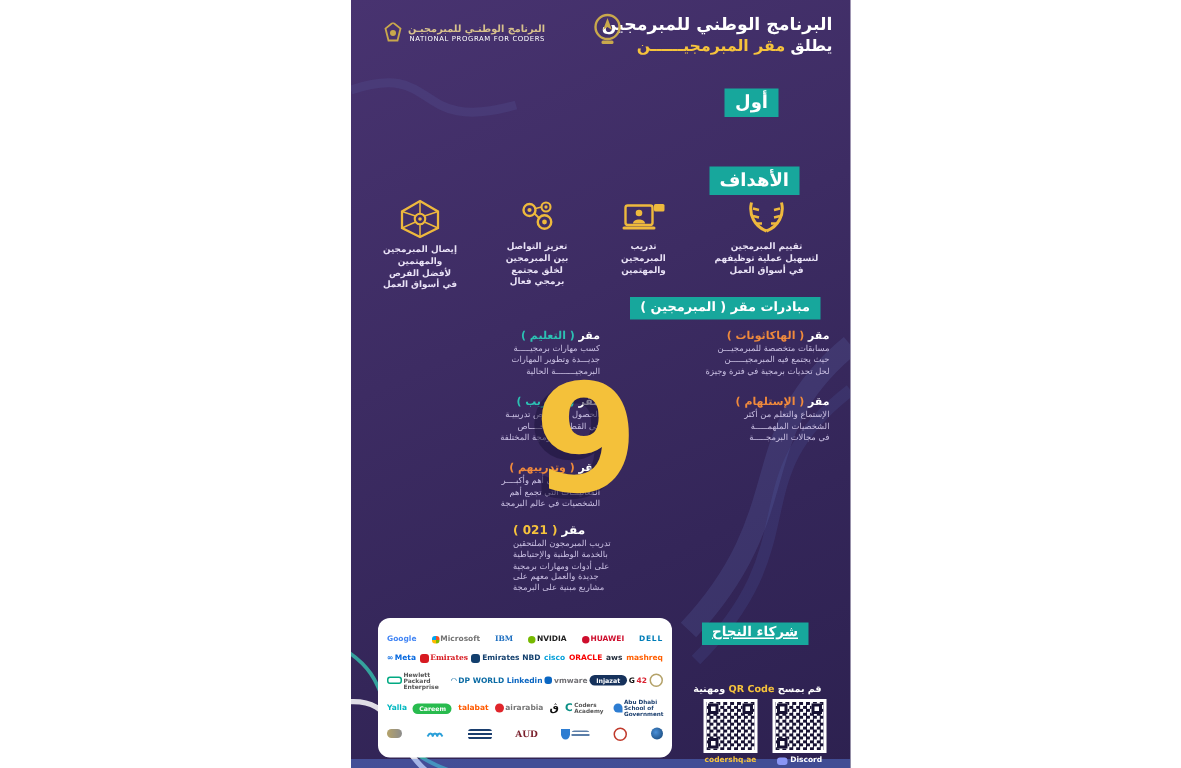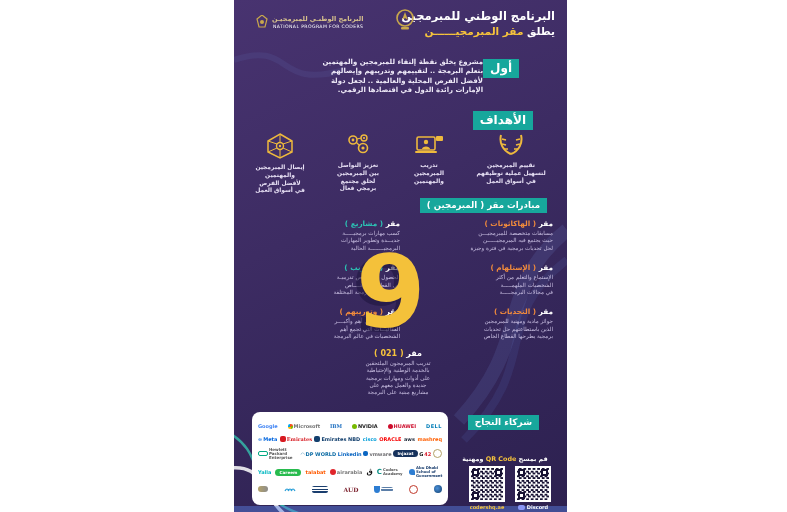--- a/index.html
+++ b/index.html
@@ -26,21 +26,21 @@
   .obj{display:flex;flex-direction:column;align-items:center;}
   .obj .txt{font-size:5.9px;line-height:7.8px;color:#e9e2f6;font-weight:bold;
             text-align:center;margin-top:5px;white-space:pre-line;}
   
   .init .ttl{font-size:7.3px;font-weight:bold;color:#ffffff;margin-bottom:2px;}
   .init .txt{font-size:5.6px;line-height:7.4px;color:#c9bfe2;white-space:pre-line;}
   .c-orange{color:#f08a3c;text-align:center;} .c-teal{color:#2cc1b3;} .c-red{color:#ee6a4a;}
   .col .init{margin-bottom:11px;}
   .bignine{font-size:100px;font-weight:800;color:#f4c13a;line-height:1;
            text-shadow:-5px 4px 0 rgba(30,20,60,.55);}
-  .center021{text-align:center;}
+  .center021{text-align:left;}
   .center021 .ttl{font-size:8px;font-weight:bold;color:#fff;margin-bottom:2px;}
   .center021 .txt{font-size:5.6px;line-height:7.3px;color:#c9bfe2;white-space:pre-line;}
   
   .logobox{background:#ffffff;border-radius:8px;padding:5px 6px;display:flex;
            flex-direction:column;justify-content:space-evenly;box-sizing:border-box;}
   .lrow{display:flex;direction:ltr;justify-content:space-between;align-items:center;}
   .lg{font-size:5px;font-weight:bold;white-space:nowrap;display:flex;align-items:center;gap:1px;}
   .lg-google{color:#4285F4;} .lg-ms{color:#737373;} .lg-ibm{color:#1f70c1;font-family:"DejaVu Serif",serif;}
   .lg-nv{color:#222;} .lg-hw{color:#ce0e2d;} .lg-dell{color:#007db8;letter-spacing:.5px;}
   .lg-meta{color:#0467df;} .lg-em{color:#d71a21;font-family:"DejaVu Serif",serif;}
@@ -101,24 +101,20 @@
         <div class="org-ar">البرنامج الوطنـي للمبرمجيـن</div>
         <div class="org-en">NATIONAL PROGRAM FOR CODERS</div>
       </div>
       <svg width="12" height="14" viewBox="0 0 12 14">
         <path d="M6,0 L11,4 L9,12 L3,12 L1,4 Z" fill="none" stroke="#c9a84c" stroke-width="1.2"></path>
         <circle cx="6" cy="7" r="2" fill="#c9a84c"></circle>
       </svg>
     </div>
 
     <div class="abs badge" style="right:48px;top:59px;font-size:12px;">أول</div>
-    <div class="abs intro-txt" style="right:84px;top:58px;">مشروع يخلق نقطة إلتقاء للمبرمجين والمهتمين
-بتعلم البرمجة ..  لتقييمهم وتدريبهم وإيصالهم
-لأفضل الفرص المحلية والعالمية .. لجعل دولة
-الإمارات رائدة الدول في اقتصادها الرقمي.</div>
 
     <div class="abs badge" style="right:34px;top:111px;font-size:12px;">الأهداف</div>
 
     <div class="abs obj-row" style="right:10px;top:133px;left:10px;">
       <div class="obj" style="width:92px;">
         <svg width="28" height="24" viewBox="0 0 28 24">
           <path d="M4,2 C2,10 6,18 14,21 M24,2 C26,10 22,18 14,21" stroke="#eeb93d" stroke-width="2" fill="none"></path>
           <path d="M5,6 l4,1 M5,11 l4,1 M7,16 l4,0 M23,6 l-4,1 M23,11 l-4,1 M21,16 l-4,0" stroke="#eeb93d" stroke-width="1.6"></path>
         </svg>
         <div class="txt">تقييم المبرمجين
@@ -174,31 +170,25 @@
         <div class="txt">مسابقات متخصصة للمبرمجيـــن
 حيث يجتمع فيه المبرمجيــــــن
 لحل تحديات برمجية في فترة وجيزة</div>
       </div>
       <div class="init">
         <div class="ttl"><span>مقر</span> <span class="c-orange">( الإستلهام )</span></div>
         <div class="txt">الإستماع والتعلم من أكثر
 الشخصيات الملهمـــــة
 في مجالات البرمجـــــة</div>
       </div>
-      <div class="init">
-        <div class="ttl"><span>مقر</span> <span class="c-orange">( التحديات )</span></div>
-        <div class="txt">جوائز مادية ومهنية للمبرمجين
-الذين باستطاعتهم حل تحديات
-برمجية يطرحها القطاع الخاص</div>
-      </div>
     </div>
 
     <div class="abs col" style="left:36px;top:219px;width:130px;">
       <div class="init">
-        <div class="ttl"><span>مقر</span> <span class="c-teal">( مشاريع )</span></div>
+        <div class="ttl"><span>مقر</span> <span class="c-teal">( التعليم )</span></div>
         <div class="txt">كسب مهارات برمجيـــــة
 جديـــدة وتطوير المهارات
 البرمجيــــــــة الحالية</div>
       </div>
       <div class="init">
         <div class="ttl"><span>مقر</span> <span class="c-teal">( التدريب )</span></div>
         <div class="txt">الحصول على فرص تدريبيـة
 في القطــــاع الخــــاص
 في مجالات البرمجة المختلفة</div>
       </div>
@@ -214,21 +204,21 @@
 
     <div class="abs center021" style="left:108px;top:349px;width:112px;">
       <div class="ttl"><span>مقر</span> <span class="ylw">( 021 )</span></div>
       <div class="txt">تدريب المبرمجون الملتحقين
 بالخدمة الوطنية والإحتياطية
 على أدوات ومهارات برمجية
 جديدة والعمل معهم على
 مشاريع مبنية على البرمجة</div>
     </div>
 
-    <div class="abs badge" style="right:28px;top:415px;font-size:9px;">شركاء النجاح</div>
+    <div class="abs badge" style="right:28px;top:415px;font-size:9px;text-decoration:underline;">شركاء النجاح</div>
 
     <div class="abs logobox" style="left:18px;top:412px;width:196px;height:93px;">
       <div class="lrow">
         <span class="lg lg-google">Google</span>
         <span class="lg lg-ms">
             <span class="mini-mark" style="width:5px;height:5px;background:conic-gradient(#f25022 0 25%,#7fba00 0 50%,#ffb900 0 75%,#00a4ef 0);"></span>
             <span>Microsoft</span>
           </span>
         <span class="lg lg-ibm">IBM</span>
         <span class="lg lg-nv">

